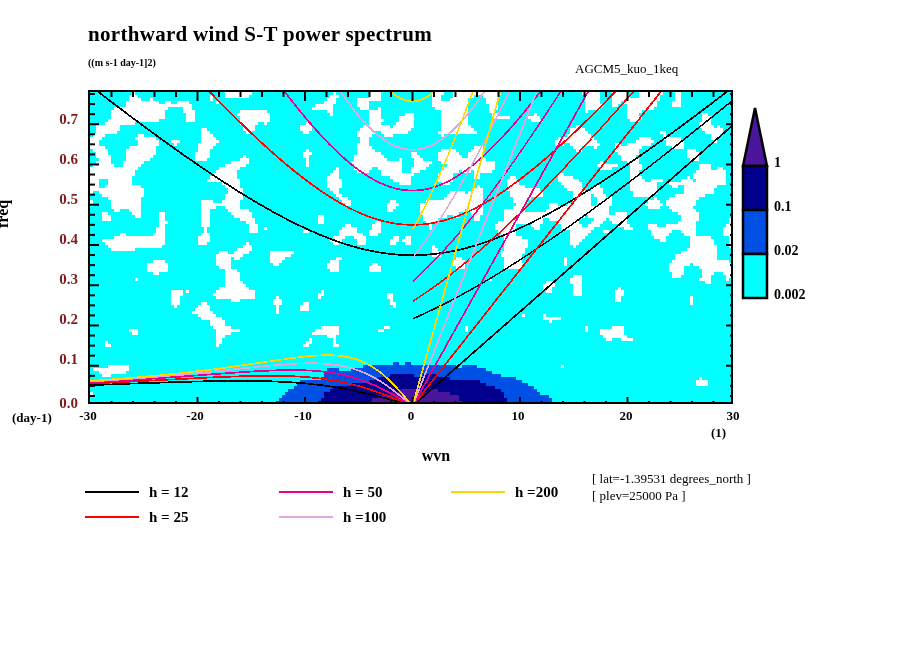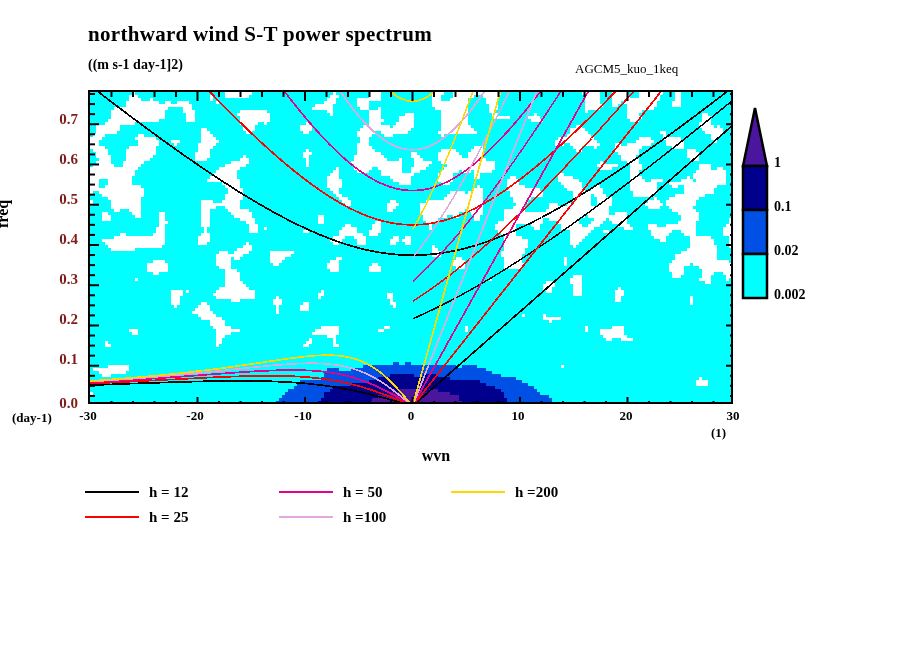--- a/index.html
+++ b/index.html
@@ -16,21 +16,21 @@
 
   
   #title {
     position: absolute; left: 88px; top: 22px;
     font-size: 21px; font-weight: 600; color: #000;
     letter-spacing: 0.3px;
     white-space: nowrap;
   }
   #units {
     position: absolute; left: 88px; top: 57px;
-    font-size: 14px; font-weight: 600; color: #000;
+    font-size: 10px; font-weight: 600; color: #000;
     white-space: nowrap;
   }
   #dataset {
     position: absolute; left: 575px; top: 61px;
     font-size: 13px; color: #000;
     white-space: nowrap;
   }
 
   
   #plot-frame {
@@ -1188,14 +1188,18 @@
       <span class="leg-line" style="border-top-color: rgb(230, 0, 140);"></span><span class="leg-text">h = 50</span>
     </div>
     <div class="leg-item" style="left:194px; top:25px;">
       <span class="leg-line" style="border-top-color: rgb(224, 168, 220);"></span><span class="leg-text">h =100</span>
     </div>
     <div class="leg-item" style="left:366px; top:0px;">
       <span class="leg-line" style="border-top-color: rgb(255, 215, 0);"></span><span class="leg-text">h =200</span>
     </div>
   </div>
 
+  <div id="annotations">
+    <div class="annot">[ lat=-1.39531 degrees_north ]</div>
+    <div class="annot">[ plev=25000 Pa ]</div>
+  </div>
 
 </div>
 
 </body></html>

